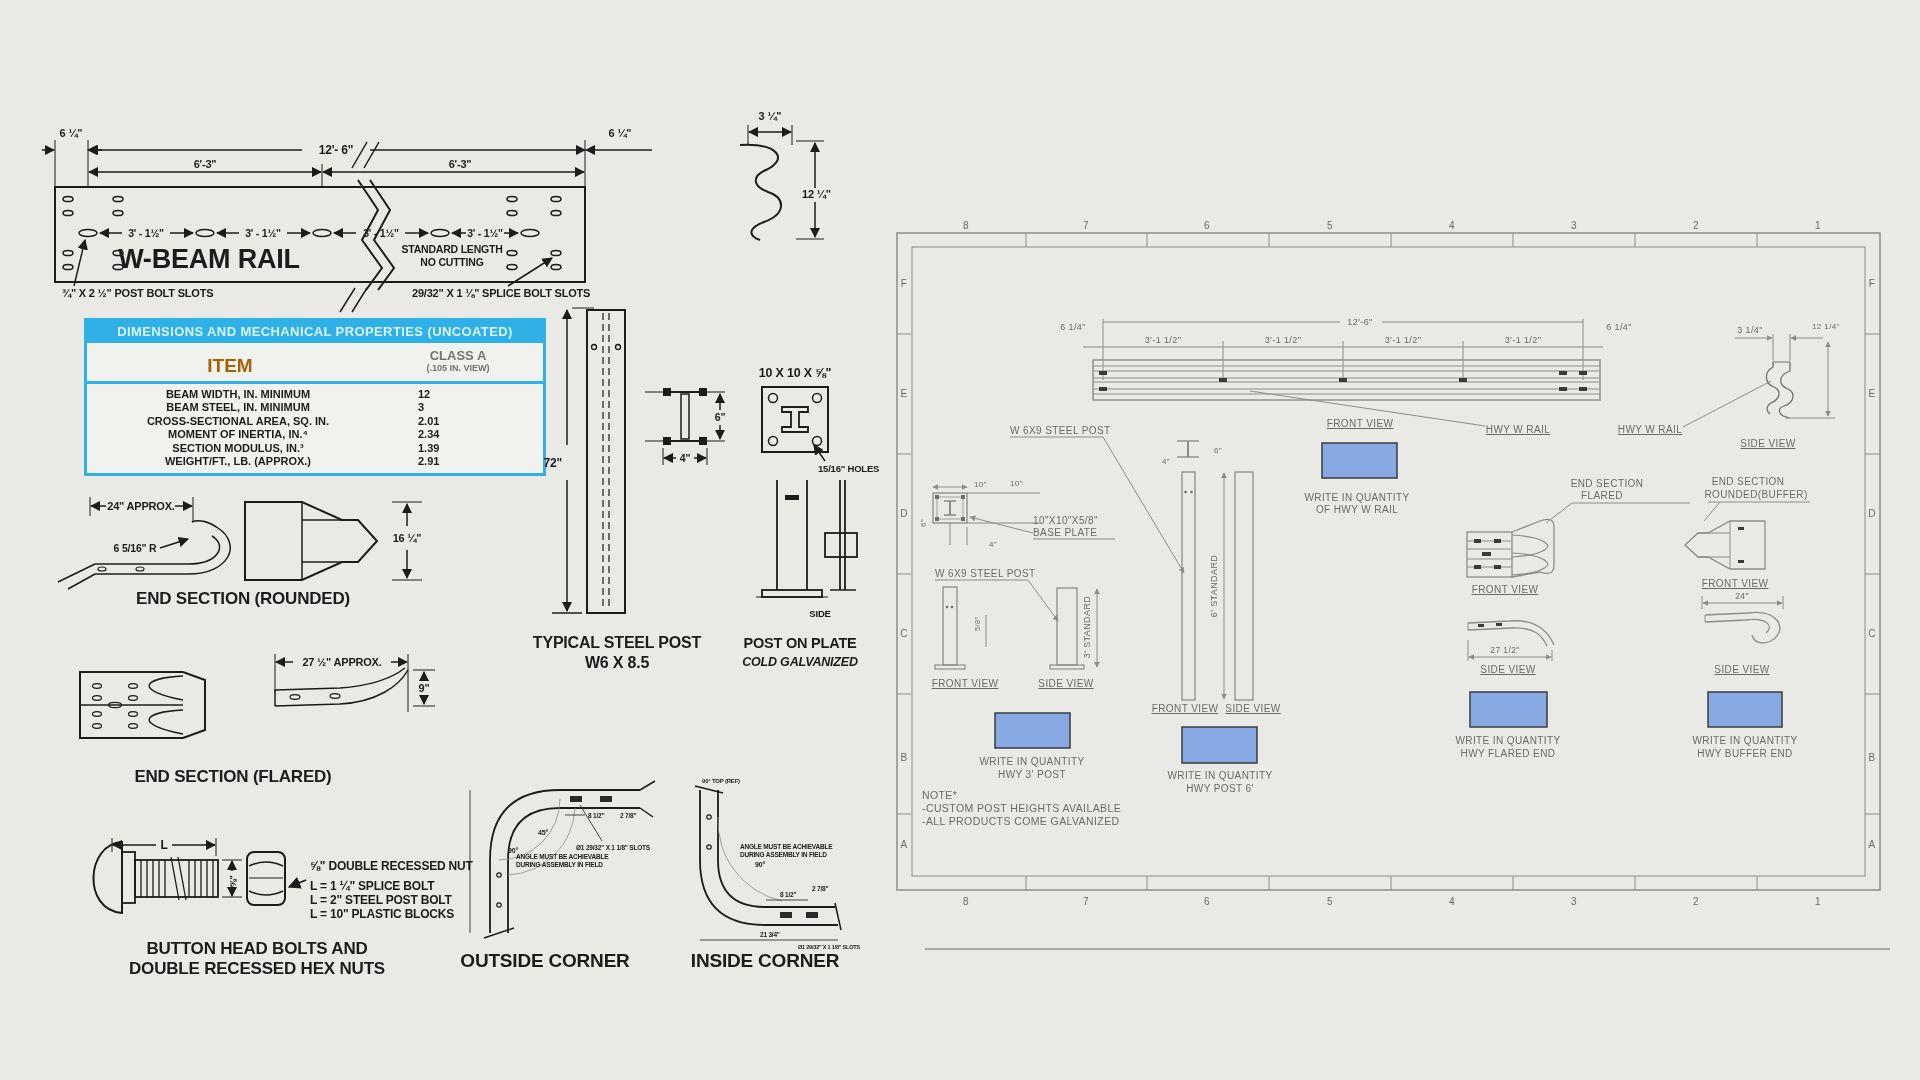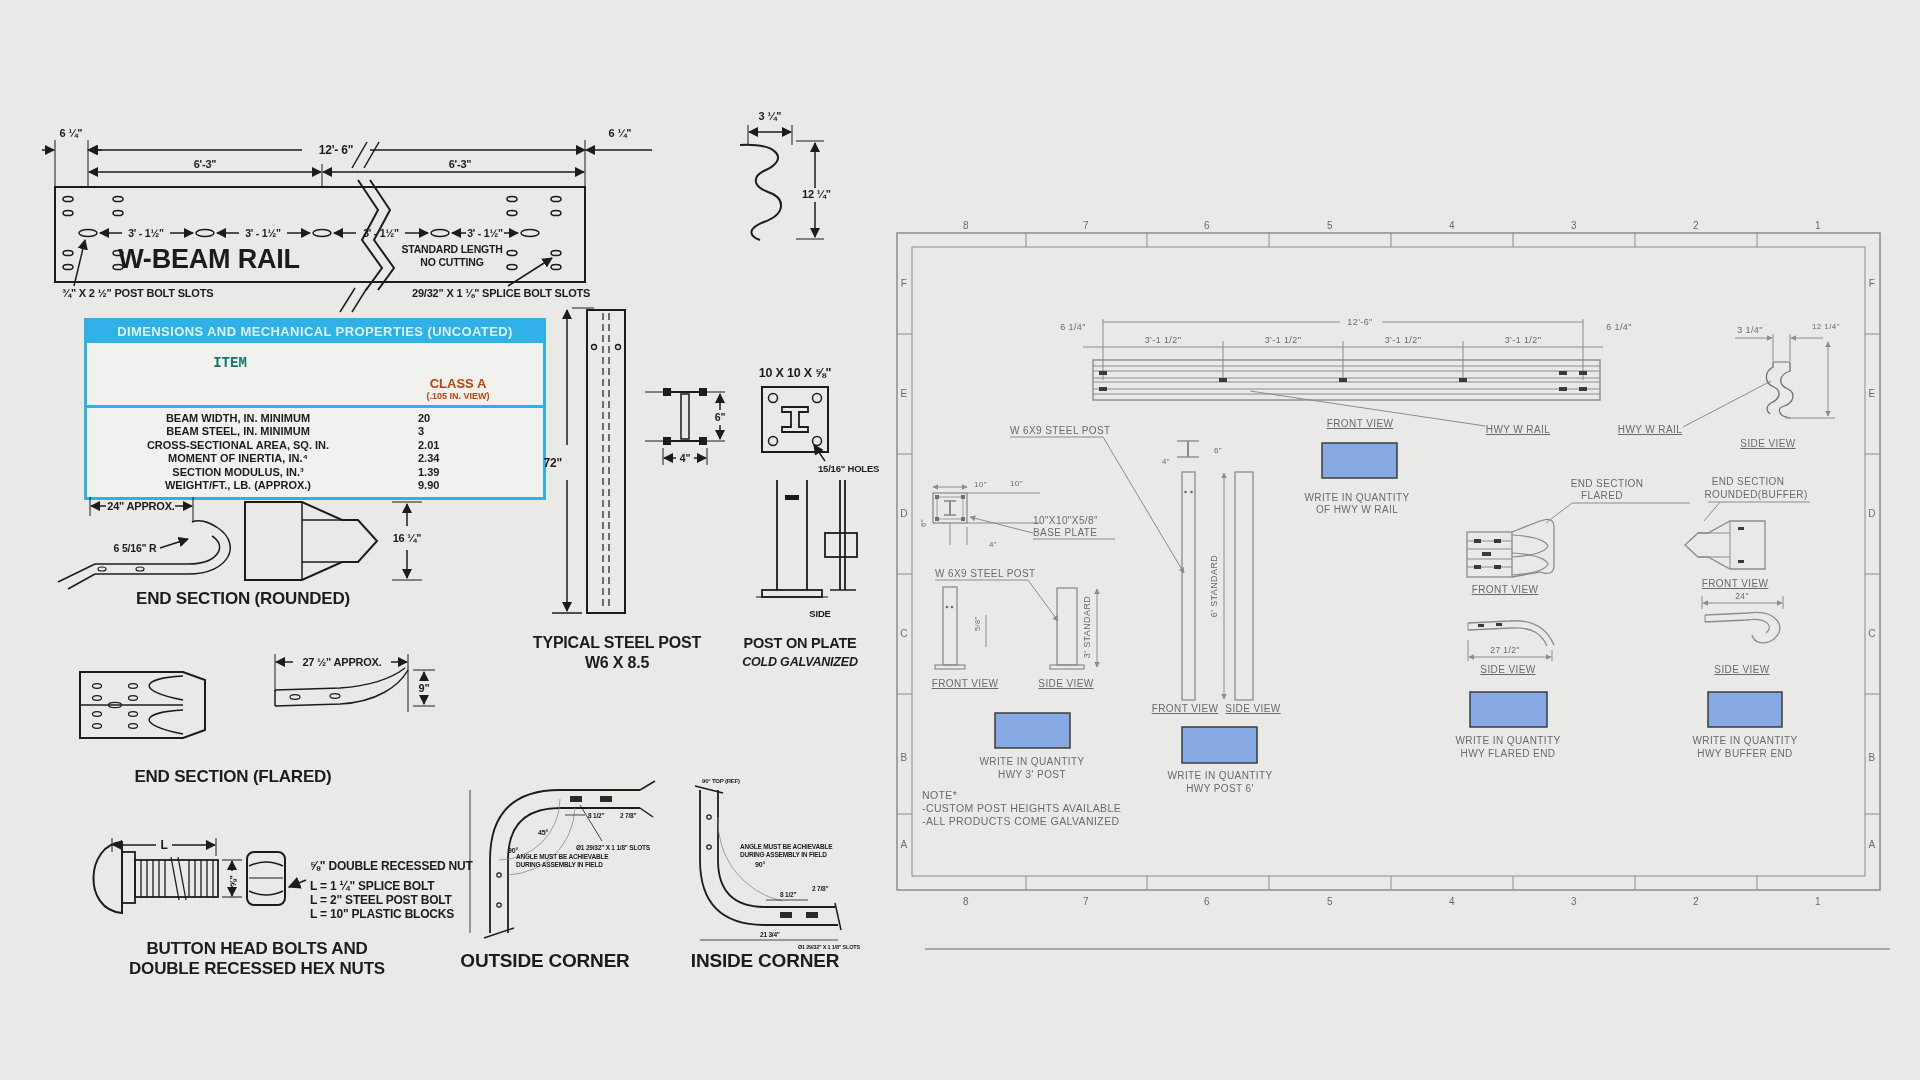--- a/index.html
+++ b/index.html
@@ -11,22 +11,22 @@
   .s{fill:#6a6a6a;letter-spacing:0.4px;}
   .u{text-decoration:underline;}
   .ln{stroke:#1c1c1c;fill:none;}
   .gl{stroke:#8c8c8c;fill:none;}
   .qty{fill:#87a9e3;stroke:#3c3c3c;stroke-width:1.5;}
   
   .tbl{position:absolute;left:84px;top:318px;width:456px;border:3px solid #2fb0e6;background:#eef0ec;}
   .tbl-title{background:#2fb0e6;color:#d9f3ff;font-weight:bold;font-size:13px;text-align:center;
              padding:3px 0 4px;letter-spacing:0.4px;}
   .tbl-head{display:flex;border-bottom:3px solid #2fb0e6;padding:5px 0 4px;background:#f1f2ee;}
-  .th-item{flex:1;text-align:center;font-weight:bold;font-size:14px;color:#0f766e;padding-top:7px;font-family:Liberation Mono, monospace;}
-  .th-class{width:170px;text-align:center;font-weight:bold;font-size:13px;color:#c2410c;margin-top:28px;}
+  .th-item{flex:1;text-align:center;font-weight:bold;font-size:19px;color:#a16207;padding-top:7px;}
+  .th-class{width:170px;text-align:center;font-weight:bold;font-size:13px;color:#737373;}
   .th-sub{font-size:9px;font-weight:bold;}
   .tbl-body{padding:4px 0 5px;background:#f1f2ee;}
   .tr{display:flex;font-weight:bold;font-size:11px;line-height:13.4px;color:#1c1c1c;}
   .td-i{flex:1;padding-left:16px;text-align:center;}
   .td-v{width:170px;padding-left:45px;box-sizing:border-box;}
 </style>
 </head>
 <body>
 
 <div id="canvas">
@@ -128,41 +128,41 @@
   <div class="tbl-head">
     <div class="th-item">ITEM</div>
     <div class="th-class">
       <div>CLASS A</div>
       <div class="th-sub">(.105 IN. VIEW)</div>
     </div>
   </div>
   <div class="tbl-body">
     <div class="tr">
           <div class="td-i">BEAM WIDTH, IN. MINIMUM</div>
-          <div class="td-v">20</div>
+          <div class="td-v">12</div>
         </div>
     <div class="tr">
           <div class="td-i">BEAM STEEL, IN. MINIMUM</div>
           <div class="td-v">3</div>
         </div>
     <div class="tr">
           <div class="td-i">CROSS-SECTIONAL AREA, SQ. IN.</div>
           <div class="td-v">2.01</div>
         </div>
     <div class="tr">
           <div class="td-i">MOMENT OF INERTIA, IN.⁴</div>
           <div class="td-v">2.34</div>
         </div>
     <div class="tr">
           <div class="td-i">SECTION MODULUS, IN.³</div>
           <div class="td-v">1.39</div>
         </div>
     <div class="tr">
           <div class="td-i">WEIGHT/FT., LB. (APPROX.)</div>
-          <div class="td-v">9.90</div>
+          <div class="td-v">2.91</div>
         </div>
   </div>
 </div>
 
 <svg style="left:40px;top:492px;" width="430" height="125">
   <defs>
     <marker id="m3" viewBox="0 0 10 10" refX="9" refY="5" markerWidth="7" markerHeight="7" orient="auto-start-reverse">
       <path d="M0,0 L10,5 L0,10 z" fill="#1c1c1c"></path>
     </marker>
   </defs>

